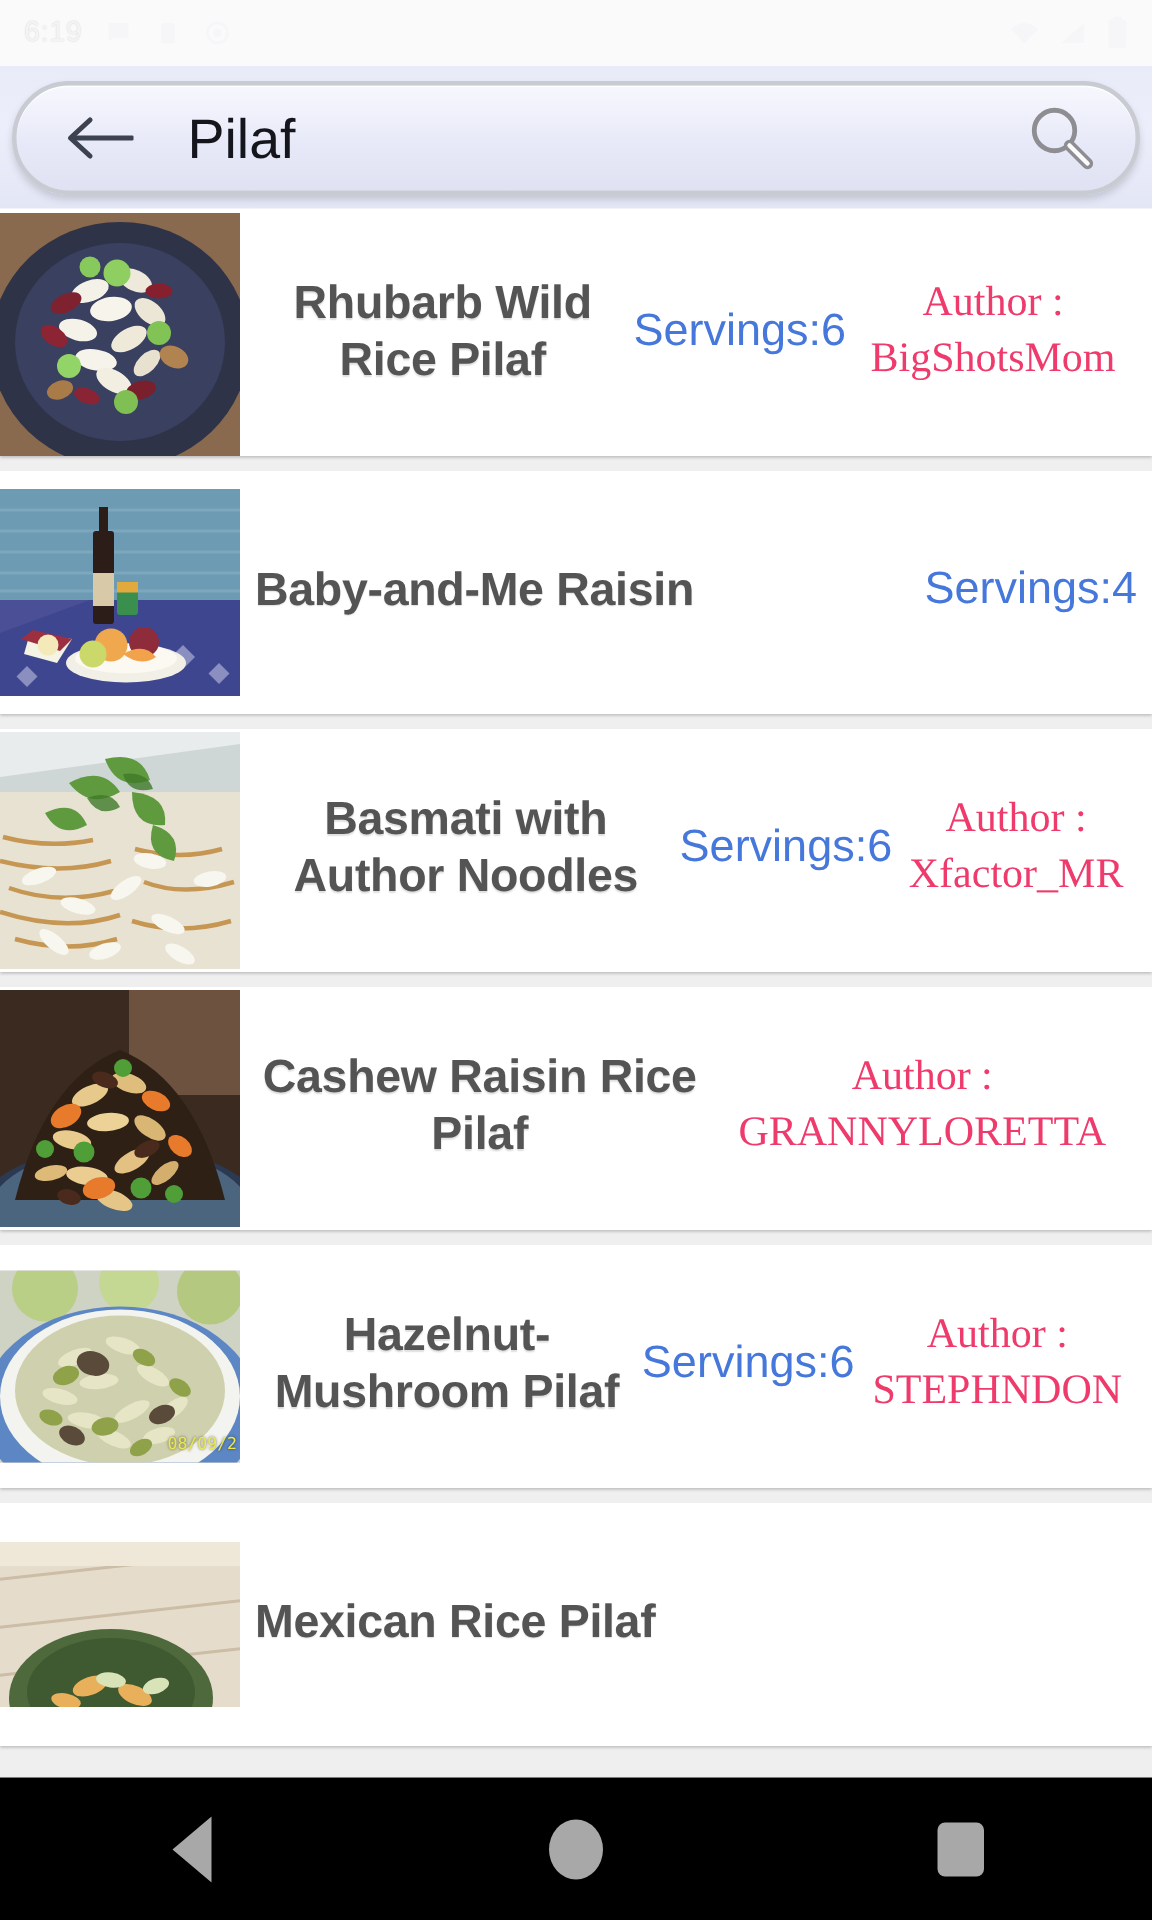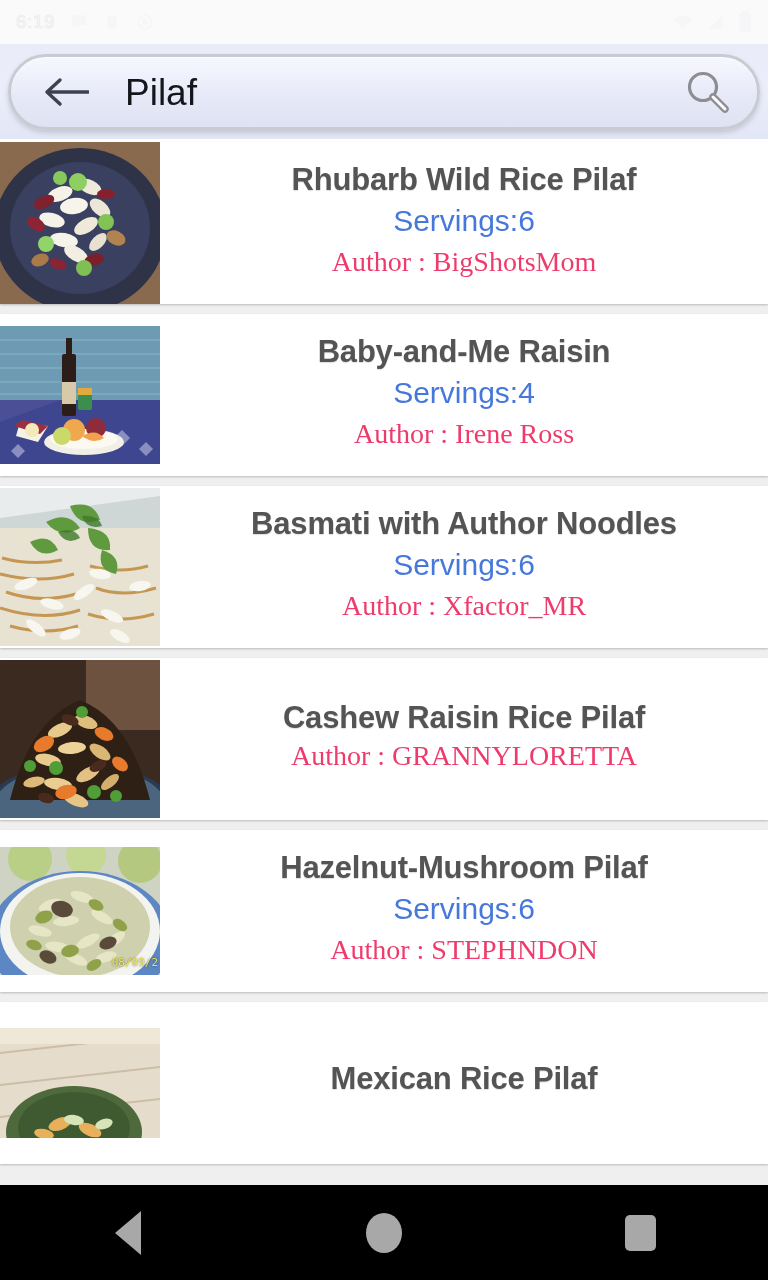--- a/index.html
+++ b/index.html
@@ -84,22 +84,22 @@
   }
   .thumb .art{ position:absolute; inset:0; }
   .stamp{
     position:absolute; right:2px; bottom:6px;
     font-family:"DejaVu Sans Mono", monospace;
     font-size:11px; color:#e9e94a; letter-spacing:0;
     white-space:nowrap; text-shadow:0 0 2px rgba(0,0,0,.6);
   }
   .info{
     flex:1 1 auto;
-    display:flex; flex-direction:column;
-    align-items:center; justify-content:center;
+    display:flex; 
+    align-items:center; justify-content:space-between;
     text-align:center;
     padding:6px 10px 10px 10px;
     gap:2px;
   }
   .r-title{
     font-size:31px; font-weight:bold; color:#545454;
     text-shadow:0 1px 1px rgba(0,0,0,.13);
     line-height:1.22; letter-spacing:-.2px;
   }
   .r-serv{ font-size:30px; color:#4678db; line-height:1.35; }
@@ -255,21 +255,20 @@
           <path d="M82 110q14-8 22 2-10 7-22-2z" fill="#f3a24c"></path>
           <circle cx="62" cy="110" r="9" fill="#cbd86a"></circle>
           <path d="M20 96l28 4-10 16-22-6z" fill="#f5f2e6"></path>
           <path d="M14 100l8-6 26 6-8 8z" fill="#9c3040"></path>
           <circle cx="32" cy="104" r="7" fill="#f4e9b8"></circle>
         </svg>
       </div>
       <div class="info">
         <div class="r-title">Baby-and-Me Raisin</div>
         <div class="r-serv">Servings:4</div>
-        <div class="r-auth">Author : Irene Ross</div>
       </div>
     </div>
 
     <div class="card c3">
       <div class="thumb">
         <svg class="art" viewBox="0 0 160 158" preserveAspectRatio="none">
           <rect width="160" height="158" fill="#dfe3e4"></rect>
           <path d="M0 0h160v42H0z" fill="#e9ecec"></path>
           <path d="M0 30 160 8v40L0 62z" fill="#cfd6d6"></path>
           <rect y="40" width="160" height="118" fill="#e8e2d2"></rect>

